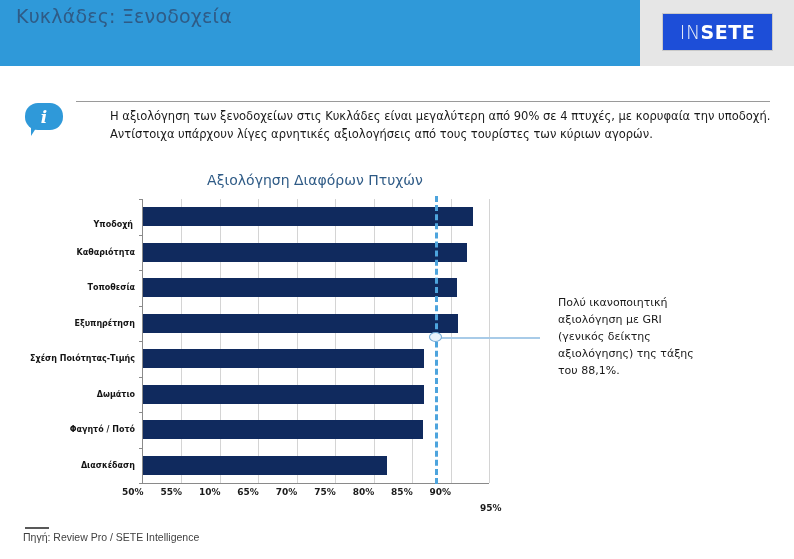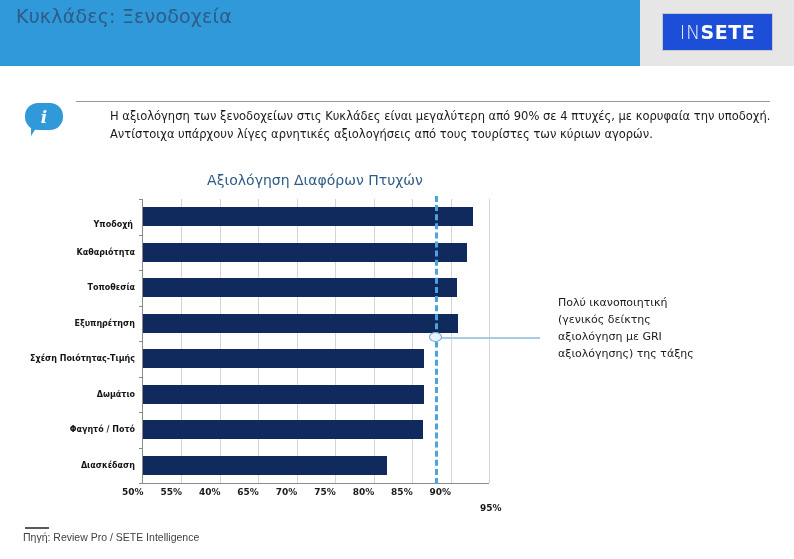--- a/index.html
+++ b/index.html
@@ -274,31 +274,32 @@
     <div class="axis-tick" style="top: 284px;"></div>
     <div class="axis-tick" style="top: 0px;"></div>
   </div>
 <div id="x-axis"></div>
 <div id="target-line" style="left: 434.947px; border-left-color: rgb(77, 164, 221);"></div>
 
 <div id="leader-line"></div>
 <div id="leader-head"></div>
 <div id="annotation">
   <div>Πολύ ικανοποιητική</div>
+  <div>αξιολόγηση με GRI</div>
   <div>(γενικός δείκτης</div>
-  <div>αξιολόγηση με GRI</div>
   <div>αξιολόγησης) της τάξης</div>
+  <div>του 88,1%.</div>
 </div>
 
 <div id="footer-rule"></div>
 <div id="footer-text">Πηγή: Review Pro / SETE Intelligence</div>
 
 <div class="xlabel" style="left: 142px;">50%</div>
 <div class="xlabel" style="left: 180.444px;">55%</div>
-<div class="xlabel" style="left: 218.889px;">40%</div>
+<div class="xlabel" style="left: 218.889px;">10%</div>
 <div class="xlabel" style="left: 257.333px;">65%</div>
 <div class="xlabel" style="left: 295.778px;">70%</div>
 <div class="xlabel" style="left: 334.222px;">75%</div>
 <div class="xlabel" style="left: 372.667px;">80%</div>
 <div class="xlabel" style="left: 411.111px;">85%</div>
 <div class="xlabel" style="left: 449.556px;">90%</div>
 <div class="xlabel" style="left: 500px; margin-top: 16px;">95%</div>
 <div class="cat-label" style="left: 13px; top: 212.25px; margin-top: 8px;">Υποδοχή</div>
 <div class="cat-label" style="left: 15px; top: 247.75px;">Καθαριότητα</div>
 <div class="cat-label" style="left: 15px; top: 283.25px;">Τοποθεσία</div>

